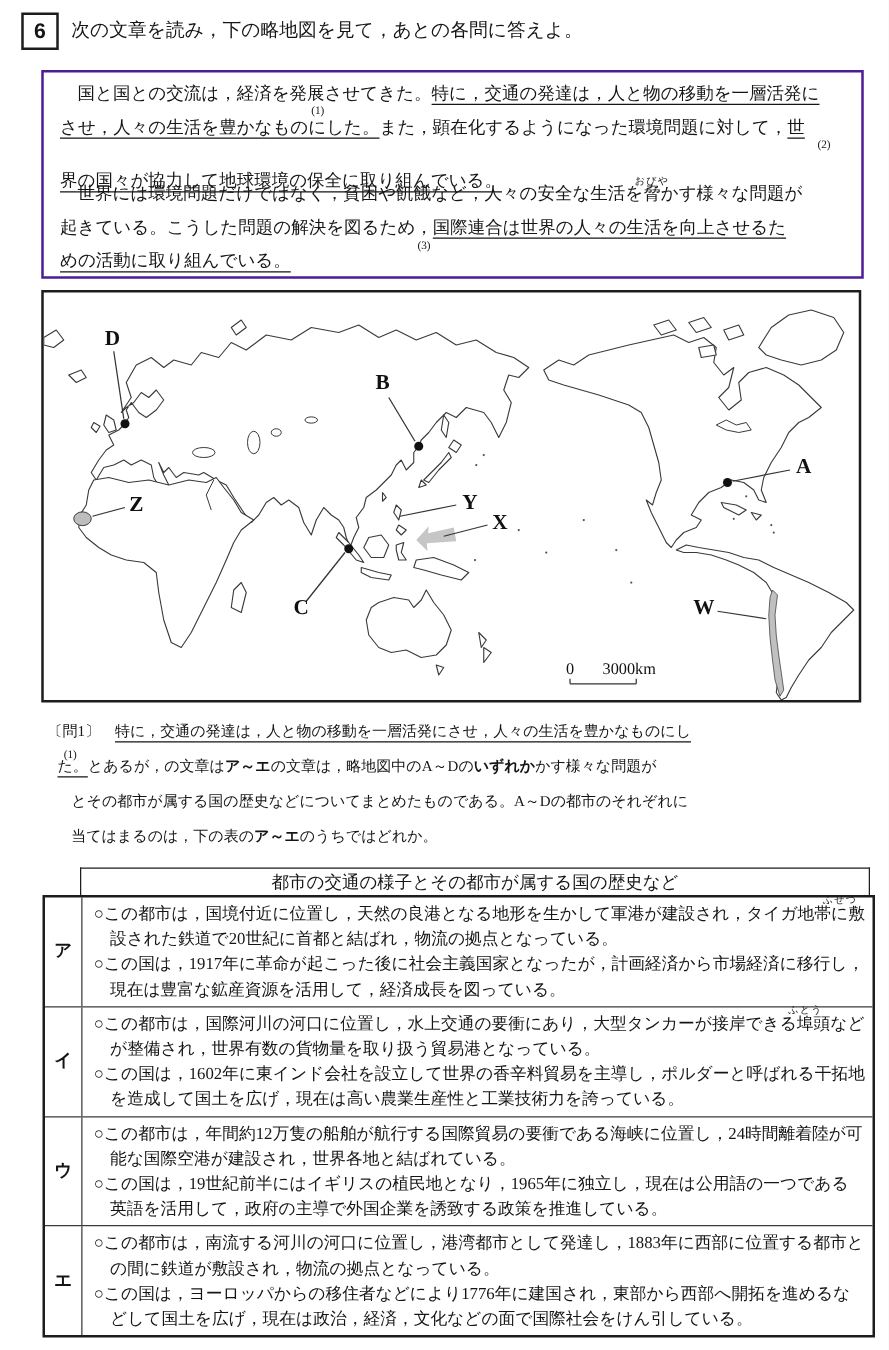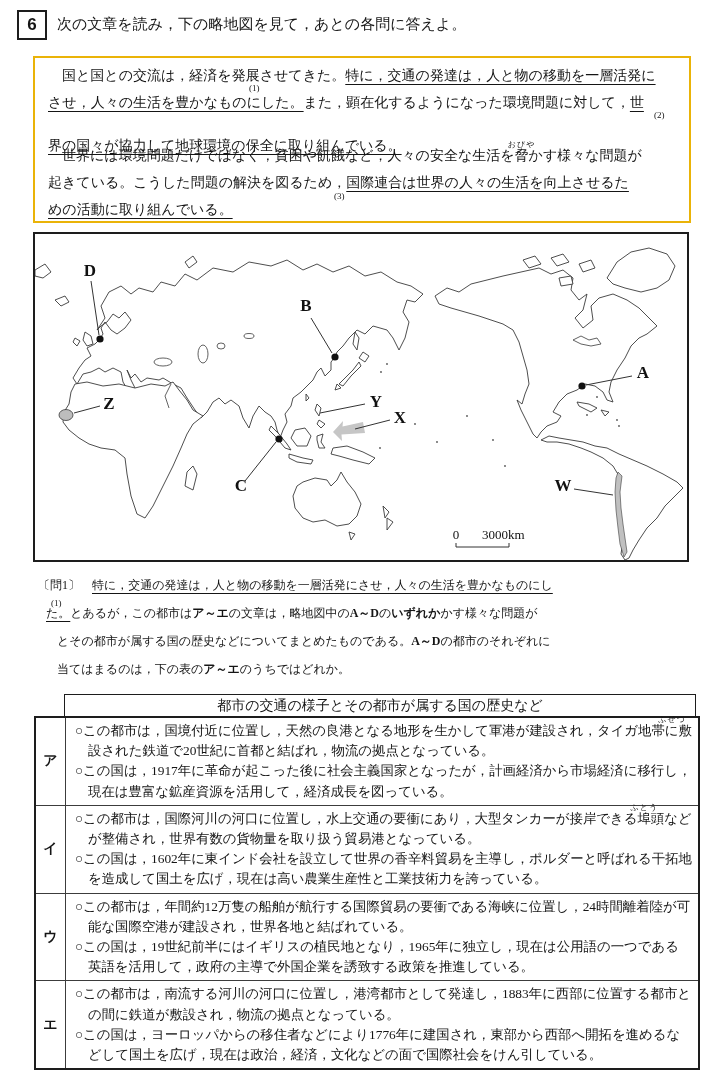--- a/index.html
+++ b/index.html
@@ -1,32 +1,32 @@
 <!DOCTYPE html>
 <html><head>
 <meta charset="utf-8">
 <style>
   html,body{margin:0;padding:0;background:#f5f5f5;}
   .page{position:relative;width:711px;height:1080px;background:#ffffff;color:#151515;
         font-family:"Liberation Serif","DejaVu Serif",serif;overflow:hidden;}
   .qnum{position:absolute;left:17px;top:10px;width:26px;height:26px;border:2px solid #1d1d1d;
         font:700 17px "Liberation Sans","DejaVu Sans",sans-serif;display:flex;align-items:center;justify-content:center;}
   .instruction{position:absolute;left:57px;top:15px;font-size:15px;white-space:nowrap;}
-  .pbox{position:absolute;left:33px;top:56px;width:654px;height:163px;border:2px solid #eab308;}
+  .pbox{position:absolute;left:33px;top:56px;width:654px;height:163px;border:2px solid #4c1d95;}
   .pline{position:absolute;left:13px;white-space:nowrap;font-size:14px;line-height:19px;}
   .u{text-decoration:underline;text-underline-offset:3.5px;text-decoration-thickness:1px;}
   .ref{position:absolute;font-size:9px;line-height:9px;}
   .rb{position:relative;}
   .rt{position:absolute;left:50%;transform:translateX(-50%);top:-7px;font-size:8px;line-height:8px;
       font-style:normal;white-space:nowrap;letter-spacing:1px;}
   .mapbox{position:absolute;left:33px;top:232px;width:652px;height:326px;border:2px solid #1d1d1d;background:#fff;}
   .qblock{position:absolute;left:38px;top:575px;width:665px;height:112px;}
   .qline{position:absolute;white-space:nowrap;font-size:12px;line-height:20px;}
   .g{font-family:"Liberation Sans","DejaVu Sans",sans-serif;font-weight:700;}
-  .bs{font-weight:700;}
+  .bs{font-weight:400;}
   .thead{position:absolute;left:64px;top:694px;width:632px;height:22px;border:1.5px solid #1d1d1d;border-bottom:none;
          display:flex;align-items:center;justify-content:center;font-size:14px;box-sizing:border-box;}
   .tbody{position:absolute;left:34px;top:716px;width:662px;border:2px solid #1d1d1d;display:flex;flex-direction:column;}
   .trow{display:flex;border-top:1px solid #3c3c3c;min-height:84px;}
   .trow:first-child{border-top:none;}
   .tlabel{width:29px;border-right:1px solid #3c3c3c;display:flex;align-items:center;justify-content:center;
           font:700 14px "Liberation Sans","DejaVu Sans",sans-serif;flex:none;}
   .tcell{flex:1;padding:3px 6px 3px 9px;font-size:13.4px;line-height:20.2px;}
   .titem{padding-left:13px;text-indent:-13px;}
   .mlabel{font:700 17px "Liberation Serif","DejaVu Serif",serif;fill:#111;}
@@ -157,21 +157,21 @@
         <text class="msc" x="447" y="305">3000km</text>
         <line class="lead" x1="421" y1="313" x2="474" y2="313" stroke-width="2.5"></line>
         <line class="lead" x1="421" y1="309" x2="421" y2="313"></line>
         <line class="lead" x1="474" y1="309" x2="474" y2="313"></line>
       </g>
     </svg>
   </div>
 
   <div class="qblock" id="qblock">
       <div class="qline" style="top: 0px; left: 0px;"><span>〔問1〕</span><span>　</span><span class="u">特に，交通の発達は，人と物の移動を一層活発にさせ，人々の生活を豊かなものにし</span></div>
-      <div class="qline" style="top: 28px; left: 8px;"><span class="u">た。</span><span>とあるが，この都市は</span><span class="g">ア～エ</span><span>の文章は，略地図中の</span><span class="bs">A～D</span><span>の</span><span class="g">いずれか</span><span>かす様々な問題が</span></div>
+      <div class="qline" style="top: 28px; left: 8px;"><span class="u">た。</span><span>とあるが，の文章は</span><span class="g">ア～エ</span><span>の文章は，略地図中の</span><span class="bs">A～D</span><span>の</span><span class="g">いずれか</span><span>かす様々な問題が</span></div>
       <div class="qline" style="top: 56px; left: 19px;"><span>とその都市が属する国の歴史などについてまとめたものである。</span><span class="bs">A～D</span><span>の都市のそれぞれに</span></div>
       <div class="qline" style="top: 84px; left: 19px;"><span>当てはまるのは，下の表の</span><span class="g">ア～エ</span><span>のうちではどれか。</span></div>
       <span class="ref" style="left: 13px; top: 24px;">(1)</span>
     </div>
 
   <div class="thead">
     <span>都市の交通の様子とその都市が属する国の歴史など</span>
   </div>
   <div class="tbody" id="tbody">
       <div class="trow">

